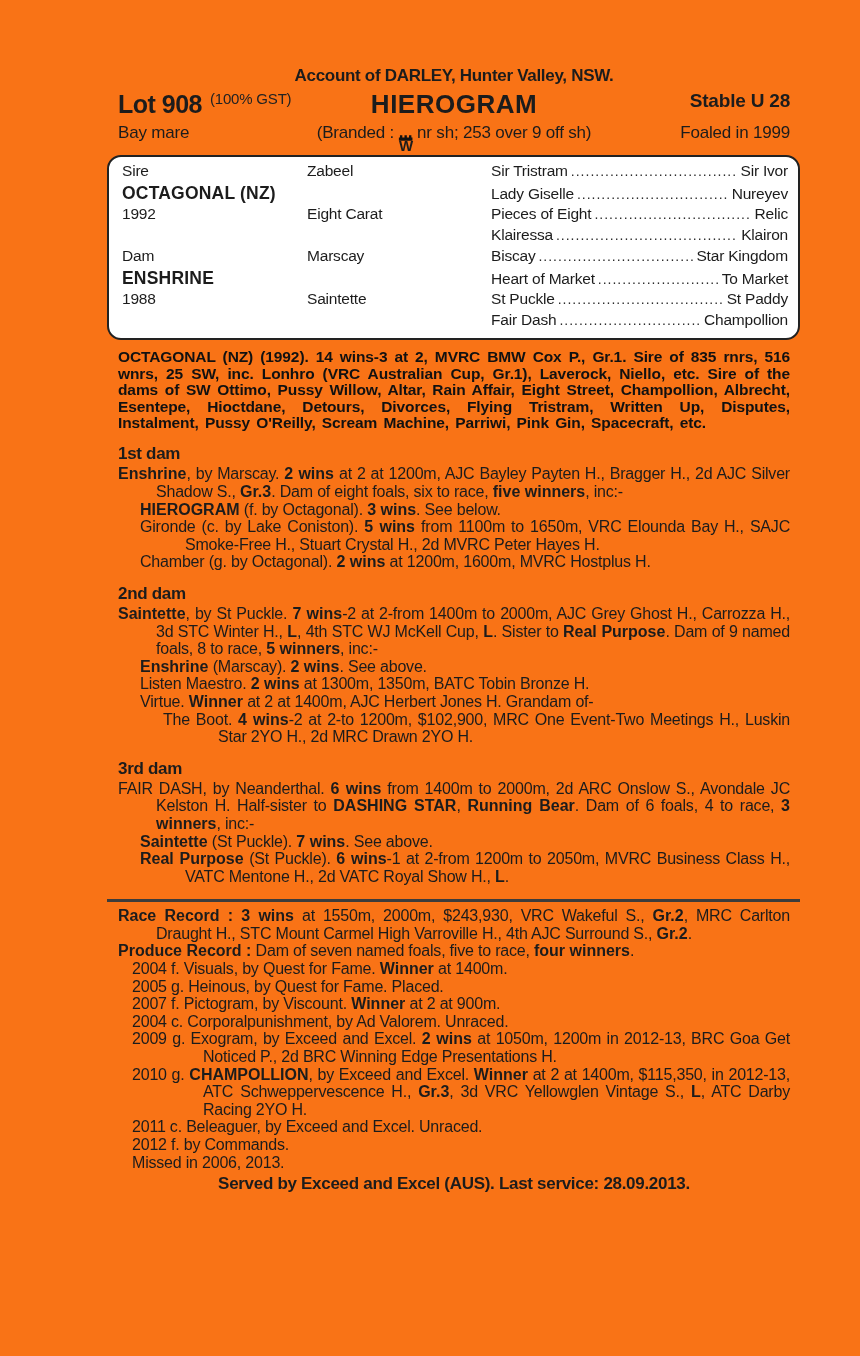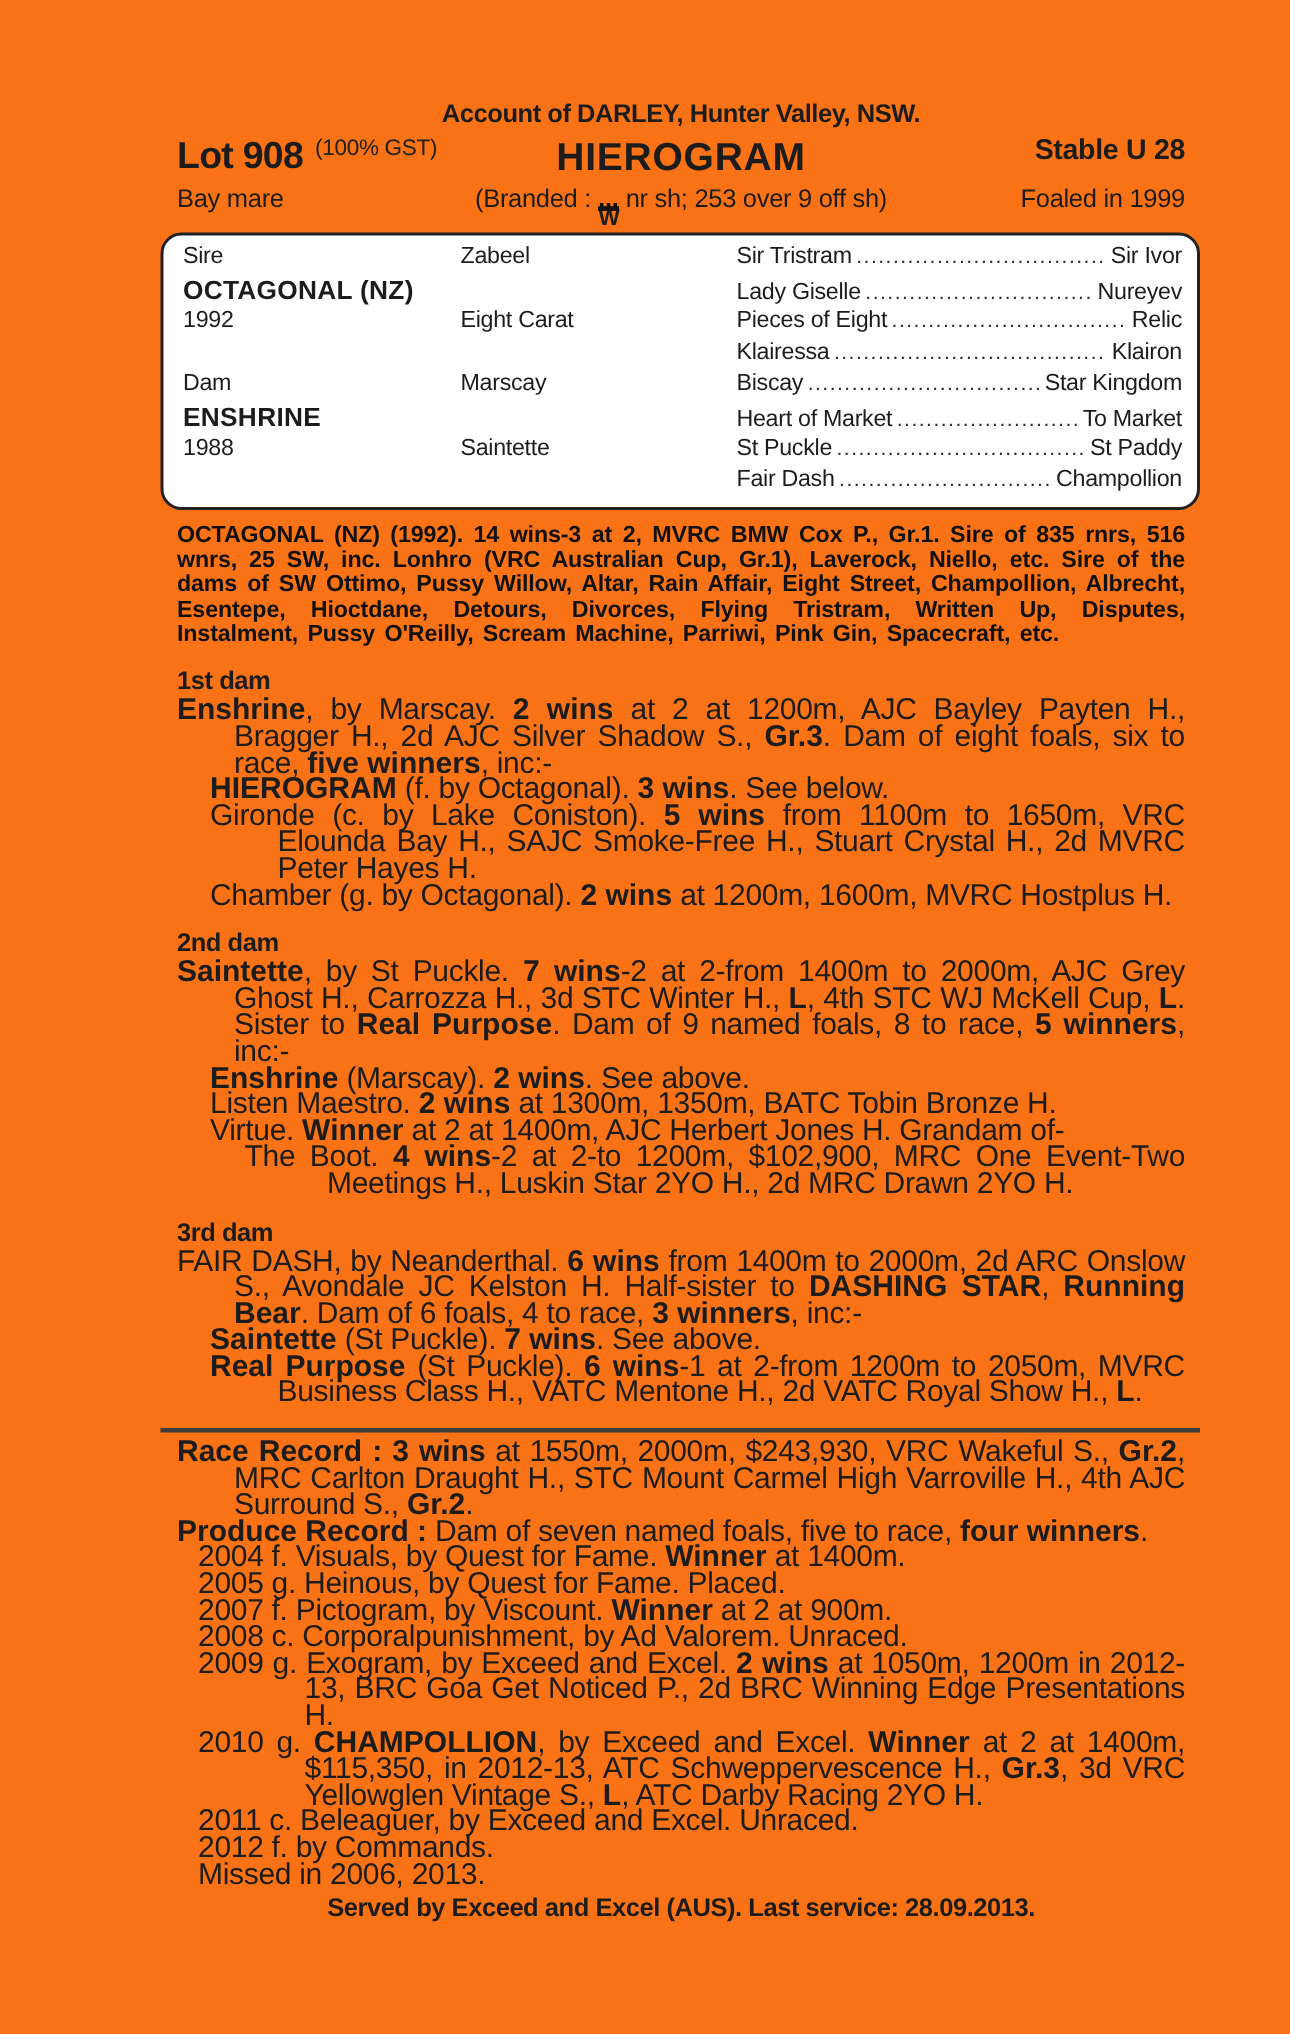--- a/index.html
+++ b/index.html
@@ -40,21 +40,21 @@
   .anc-sire { white-space:nowrap; }
 
   
   .sire-summary {
     margin-top:9px; font-weight:bold; font-size:15.5px; line-height:16.4px;
     text-align:justify; letter-spacing:-0.1px; word-spacing:2px; color:#111;
   }
 
   
   .dam-head { font-weight:bold; font-size:17px; margin-top:13px; margin-bottom:1px; letter-spacing:-0.3px; }
-  .para { font-size:20px; line-height:17.6px; text-align:justify; }
+  .para { font-size:16px; line-height:17.6px; text-align:justify; }
   .hang0 { padding-left:38px; text-indent:-38px; }
   .hang1 { padding-left:67px; text-indent:-45px; }
   .hang2 { padding-left:100px; text-indent:-55px; }
   .hang3 { padding-left:85px; text-indent:-71px; }
   .para b { font-weight:bold; letter-spacing:0; }
 
   .rule { margin:14px 0 5px -11px; width:693px; border-top:3px solid #3c3c3c; }
 
   .served { margin-top:3px; text-align:center; font-weight:bold; font-size:17px; letter-spacing:-0.3px; }
 </style>
@@ -180,21 +180,21 @@
       </div>
 
     <div class="rule"></div>
 
     <div id="record-block">
         <div class="para hang0"><b>Race Record : 3 wins</b><span> at 1550m, 2000m, $243,930, VRC Wakeful S., </span><b>Gr.2</b><span>, MRC Carlton Draught H., STC Mount Carmel High Varroville H., 4th AJC Surround S., </span><b>Gr.2</b><span>.</span></div>
         <div class="para hang0"><b>Produce Record :</b><span> Dam of seven named foals, five to race, </span><b>four winners</b><span>.</span></div>
         <div class="para hang3"><span>2004 f. Visuals, by Quest for Fame. </span><b>Winner</b><span> at 1400m.</span></div>
         <div class="para hang3"><span>2005 g. Heinous, by Quest for Fame. Placed.</span></div>
         <div class="para hang3"><span>2007 f. Pictogram, by Viscount. </span><b>Winner</b><span> at 2 at 900m.</span></div>
-        <div class="para hang3"><span>2008 c. Corporalpunishment, by Ad Valorem. Unraced.</span></div>
+        <div class="para hang3"><span>2004 c. Corporalpunishment, by Ad Valorem. Unraced.</span></div>
         <div class="para hang3"><span>2009 g. Exogram, by Exceed and Excel. </span><b>2 wins</b><span> at 1050m, 1200m in 2012-13, BRC Goa Get Noticed P., 2d BRC Winning Edge Presentations H.</span></div>
         <div class="para hang3"><span>2010 g. </span><b>CHAMPOLLION</b><span>, by Exceed and Excel. </span><b>Winner</b><span> at 2 at 1400m, $115,350, in 2012-13, ATC Schweppervescence H., </span><b>Gr.3</b><span>, 3d VRC Yellowglen Vintage S., </span><b>L</b><span>, ATC Darby Racing 2YO H.</span></div>
         <div class="para hang3"><span>2011 c. Beleaguer, by Exceed and Excel. Unraced.</span></div>
         <div class="para hang3"><span>2012 f. by Commands.</span></div>
         <div class="para hang3"><span>Missed in 2006, 2013.</span></div>
       </div>
 
     <div class="served">Served by Exceed and Excel (AUS). Last service: 28.09.2013.</div>
 
   </div>

